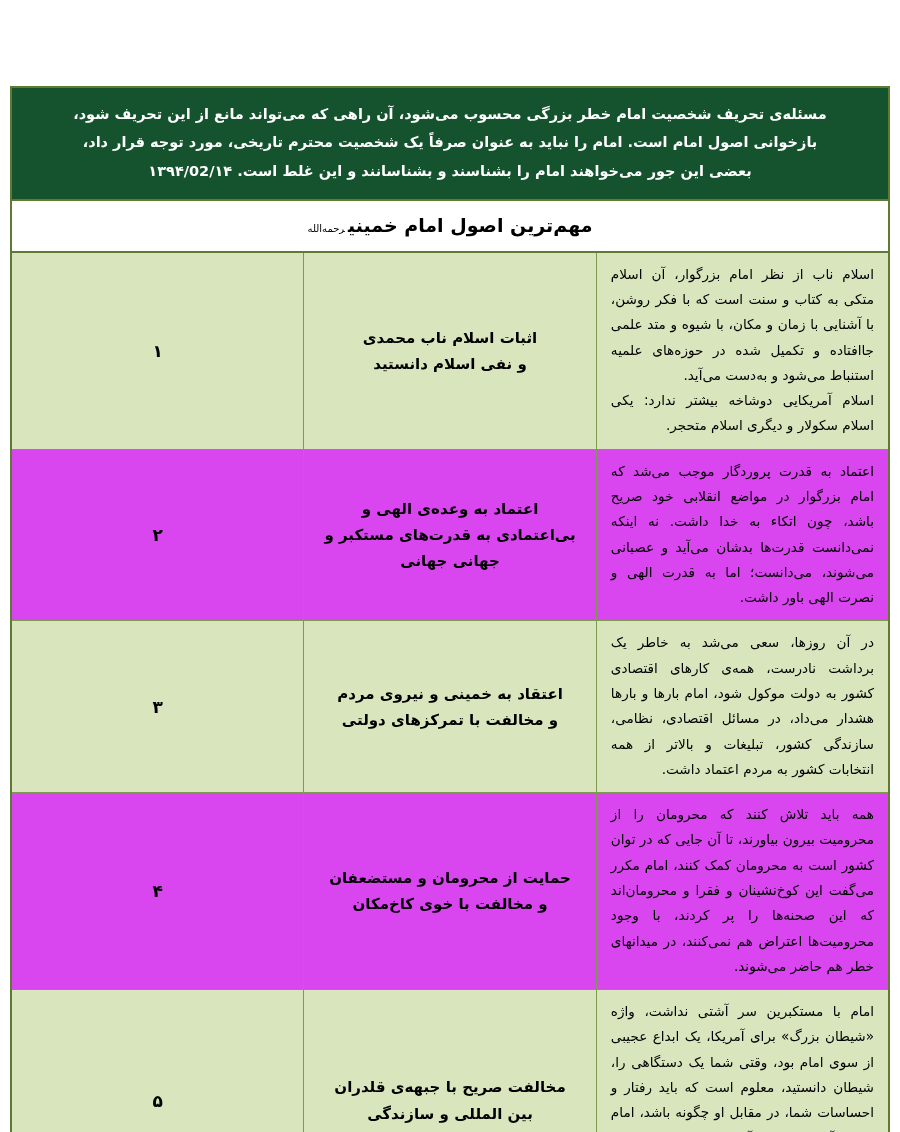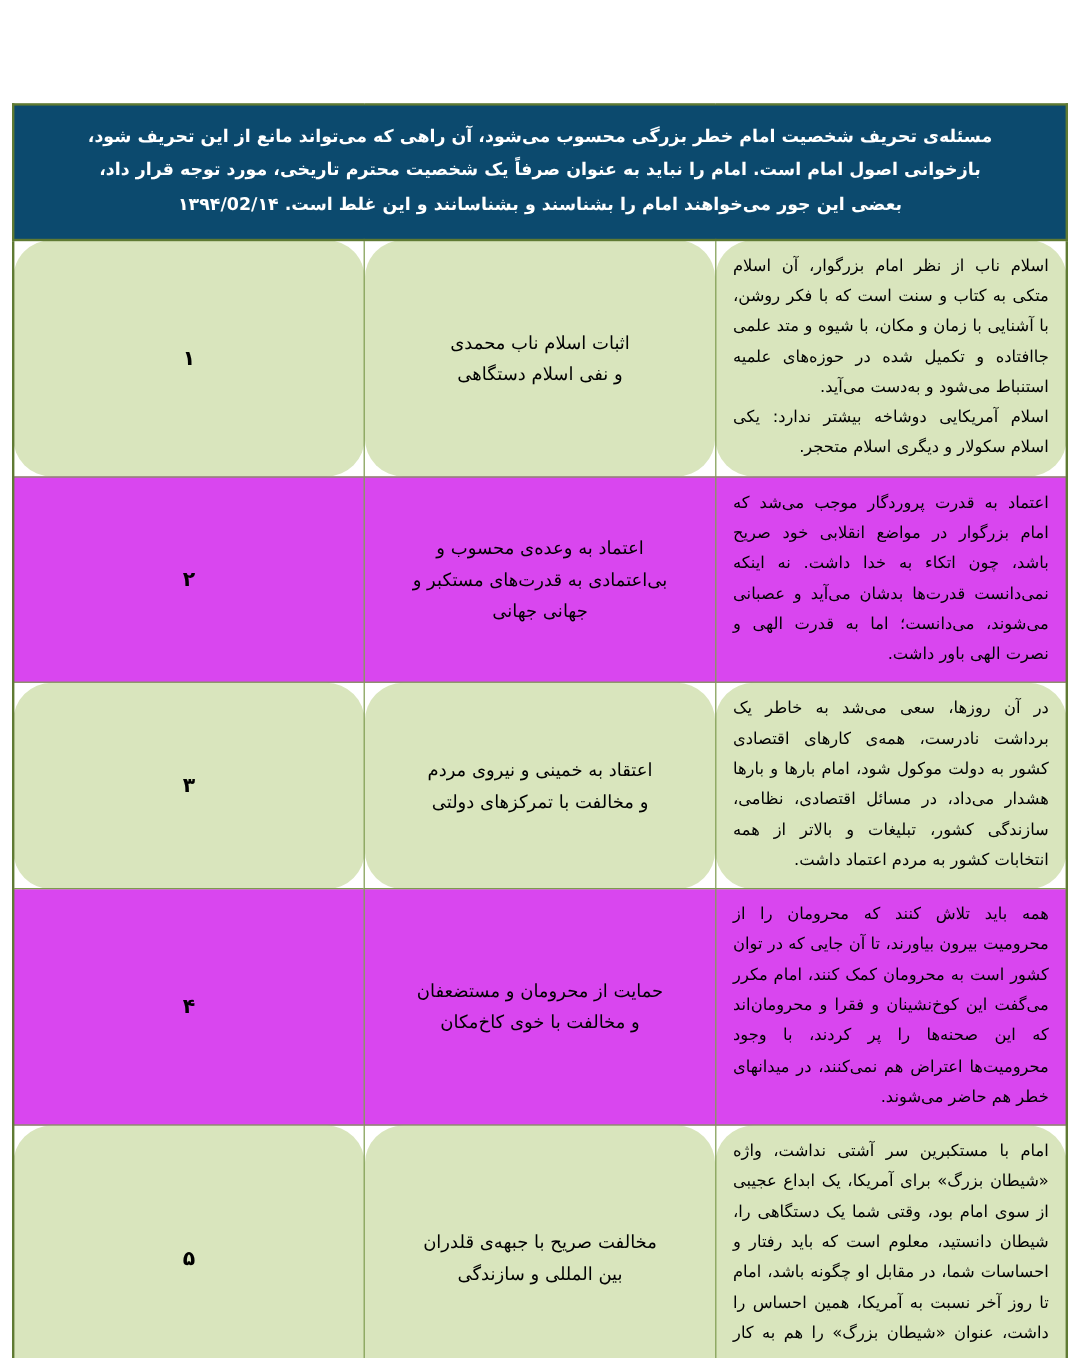--- a/index.html
+++ b/index.html
@@ -25,21 +25,21 @@
 
   table.principles {
     width: 880px;
     border-collapse: collapse;
     table-layout: fixed;
     border: 2px solid #5f7a33;
   }
 
   
   tr.banner-row td {
-    background: #0c4a6e;
+    background: #14532d;
     border: 2px solid #5f7a33;
     padding: 12px 22px 14px 22px;
     text-align: center;
   }
   .banner-text {
     color: #ffffff;
     font-size: 14.5px;
     font-weight: bold;
     line-height: 1.95;
     text-align: center;
@@ -69,37 +69,37 @@
     vertical-align: baseline;
     margin-right: 3px;
   }
 
   
   tr.data-row td {
     border: 1px solid #7d9b4e;
     vertical-align: middle;
     box-sizing: border-box;
   }
-  tr.data-row.shade td { background: #d9e5bd; border-radius: 32px; }
+  tr.data-row.shade td { background: #d9e5bd; }
   tr.data-row.plain td { background: #d946ef; }
 
   td.col-num {
     width: 52px;
     text-align: center;
     font-size: 17px;
     font-weight: bold;
     color: #000000;
     border-right: 2px solid #5f7a33;
   }
   td.col-topic {
     width: 245px;
     text-align: center;
     padding: 8px 12px;
     font-size: 15px;
-    font-weight: normal;
+    font-weight: bold;
     line-height: 1.75;
     color: #000000;
   }
   td.col-desc {
     padding: 9px 14px 10px 14px;
     font-size: 13.6px;
     line-height: 1.86;
     color: #000000;
     text-align: justify;
     text-align-last: right;
@@ -120,39 +120,46 @@
       <tr class="banner-row">
         <td colspan="3">
           <div class="banner-text">
             <span class="banner-line">مسئله‌ی تحریف شخصیت امام خطر بزرگی محسوب می‌شود، آن راهی که می‌تواند مانع از این تحریف شود،</span>
             <span class="banner-line">بازخوانی اصول امام است. امام را نباید به عنوان صرفاً یک شخصیت محترم تاریخی، مورد توجه قرار داد،</span>
             <span class="banner-line">بعضی این جور می‌خواهند امام را بشناسند و بشناسانند و این غلط است. ۱۳۹۴/02/۱۴</span>
           </div>
         </td>
       </tr>
 
+      <tr class="title-row">
+        <td colspan="3">
+          <div class="main-title">
+            <span>مهم‌ترین اصول امام خمینی</span><span class="honorific">رحمه‌الله</span>
+          </div>
+        </td>
+      </tr>
 
       <tr class="data-row shade">
         <td class="col-desc">
           <p class="desc-para">اسلام ناب از نظر امام بزرگوار، آن اسلام متکی به کتاب و سنت است که با فکر روشن، با آشنایی با زمان و مکان، با شیوه و متد علمی جاافتاده و تکمیل شده در حوزه‌های علمیه استنباط می‌شود و به‌دست می‌آید.</p>
           <p class="desc-para">اسلام آمریکایی دوشاخه بیشتر ندارد: یکی اسلام سکولار و دیگری اسلام متحجر.</p>
         </td>
         <td class="col-topic">
           <span class="topic-line">اثبات اسلام ناب محمدی</span>
-          <span class="topic-line">و نفی اسلام دستگاهی</span>
+          <span class="topic-line">و نفی اسلام دانستید</span>
         </td>
         <td class="col-num">۱</td>
       </tr>
 
       <tr class="data-row plain">
         <td class="col-desc">
           <p class="desc-para">اعتماد به قدرت پروردگار موجب می‌شد که امام بزرگوار در مواضع انقلابی خود صریح باشد، چون اتکاء به خدا داشت. نه اینکه نمی‌دانست قدرت‌ها بدشان می‌آید و عصبانی می‌شوند، می‌دانست؛ اما به قدرت الهی و نصرت الهی باور داشت.</p>
         </td>
         <td class="col-topic">
-          <span class="topic-line">اعتماد به وعده‌ی محسوب و</span>
+          <span class="topic-line">اعتماد به وعده‌ی الهی و</span>
           <span class="topic-line">بی‌اعتمادی به قدرت‌های مستکبر و</span>
           <span class="topic-line">جهانی جهانی</span>
         </td>
         <td class="col-num">۲</td>
       </tr>
 
       <tr class="data-row shade">
         <td class="col-desc">
           <p class="desc-para">در آن روزها، سعی می‌شد به خاطر یک برداشت نادرست، همه‌ی کارهای اقتصادی کشور به دولت موکول شود، امام بارها و بارها هشدار می‌داد، در مسائل اقتصادی، نظامی، سازندگی کشور، تبلیغات و بالاتر از همه انتخابات کشور به مردم اعتماد داشت.</p>
         </td>

